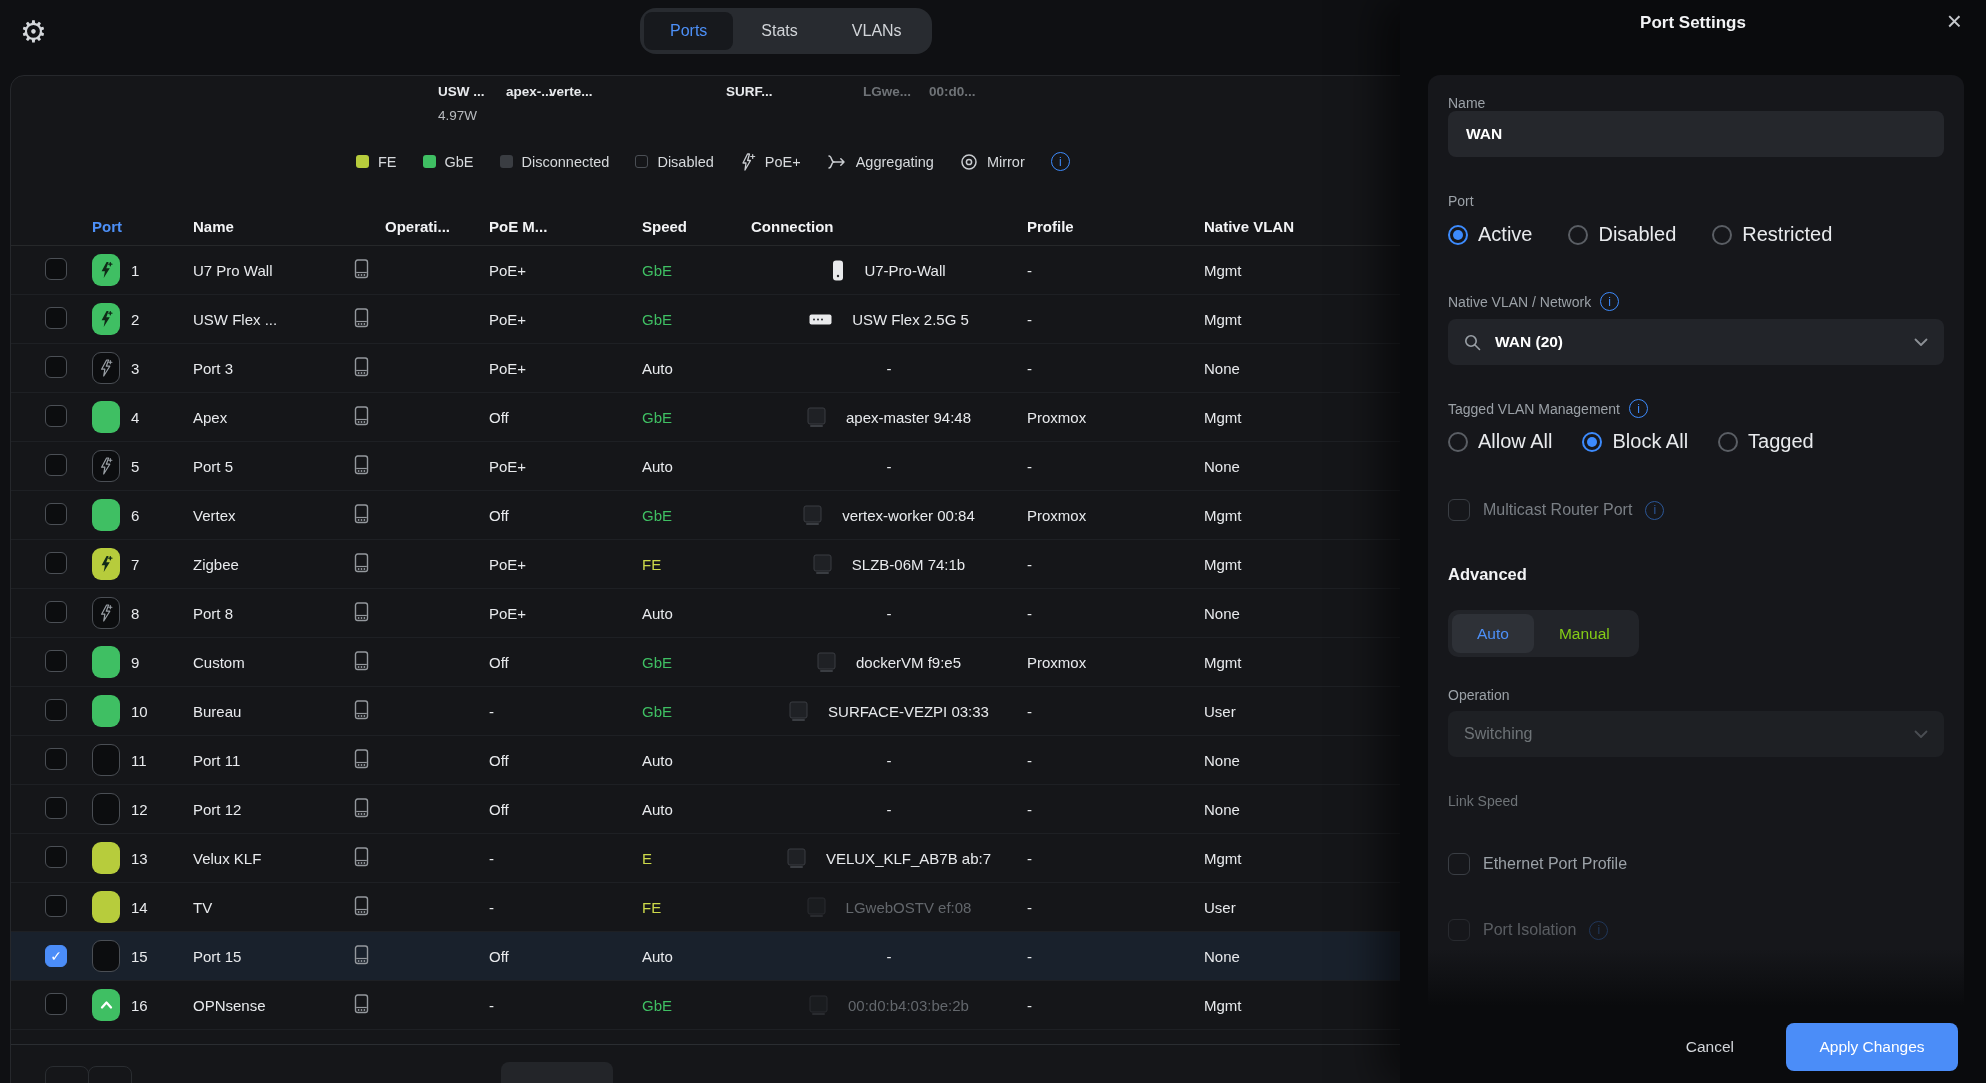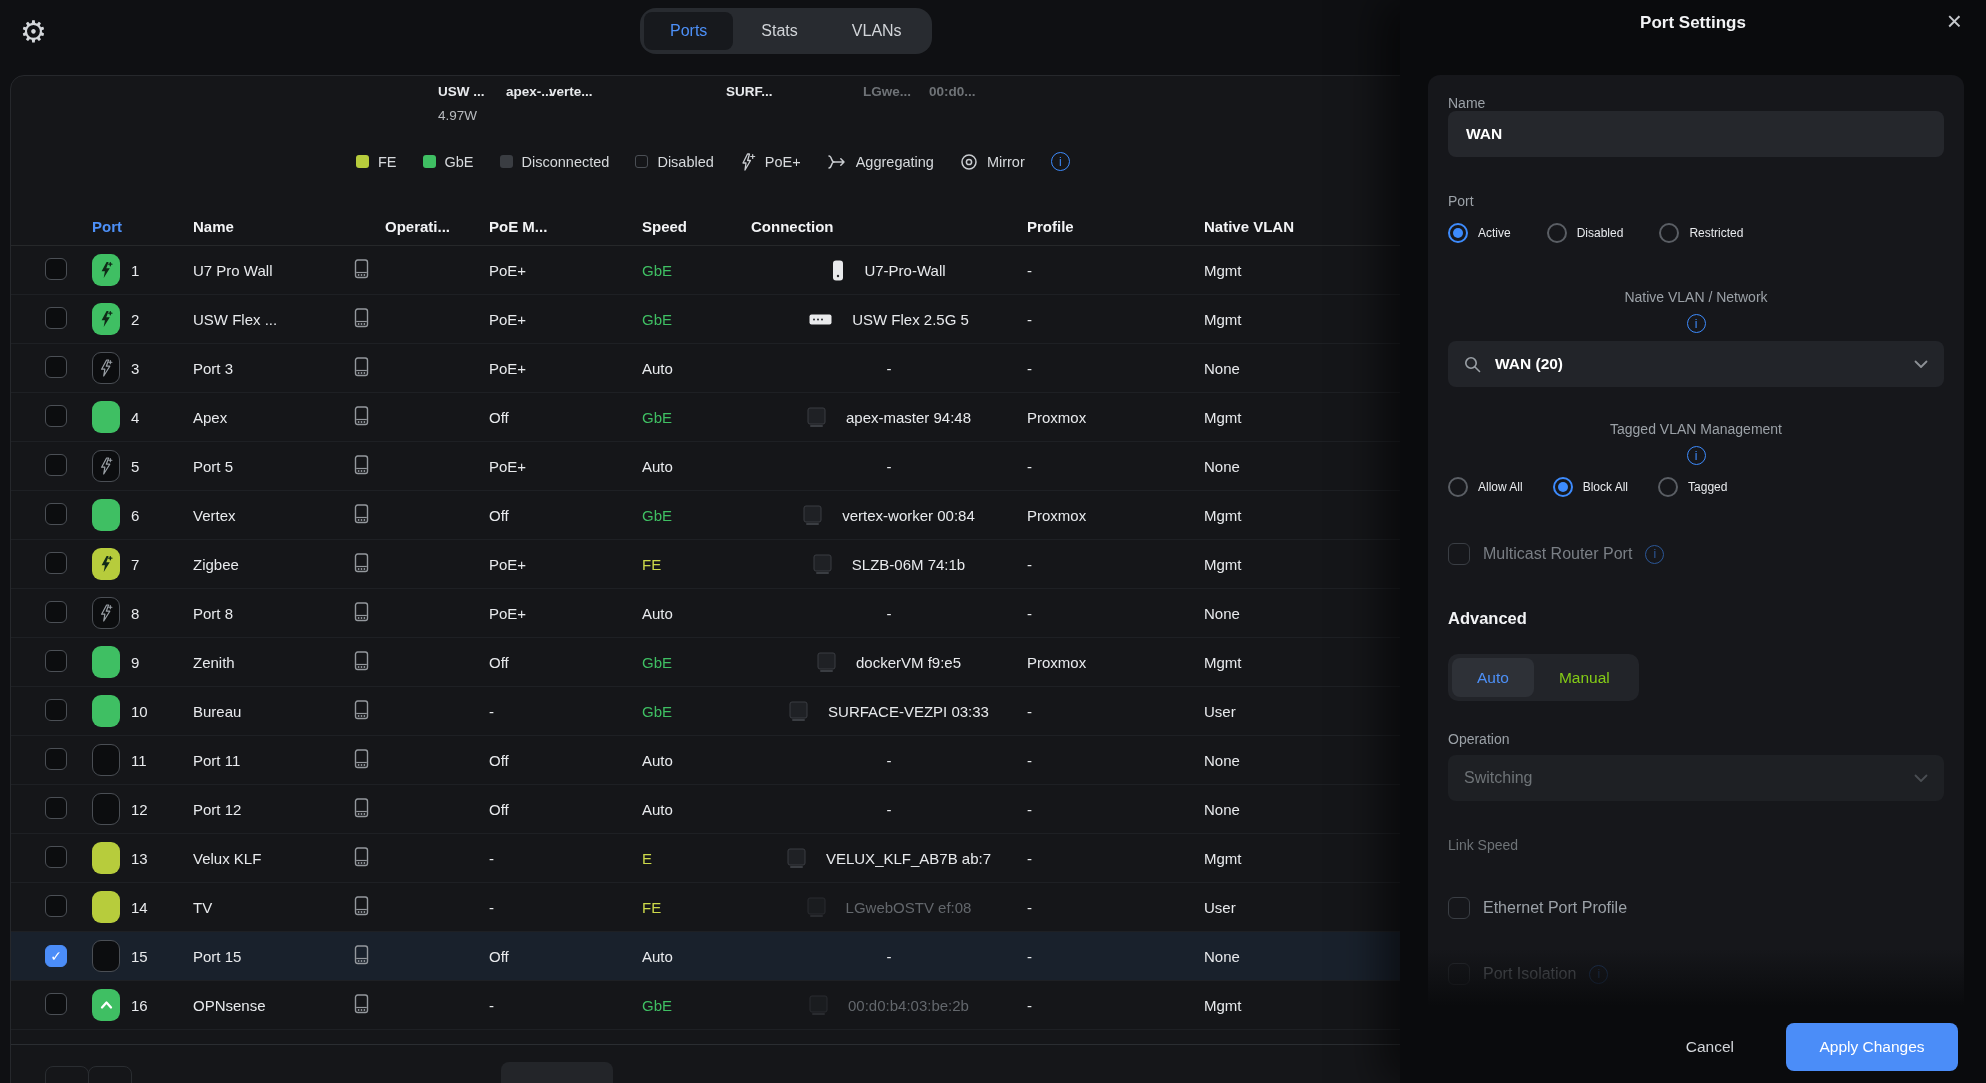--- a/index.html
+++ b/index.html
@@ -57,26 +57,26 @@
   .pg-box.b1 { left: 34px; width: 44px; }
   .pg-box.b2 { left: 77px; width: 44px; }
   .pg-wide { position: absolute; top: 986px; left: 490px; width: 112px; height: 40px; background: #232529; border-radius: 8px; }
 
   
   .panel { position: absolute; left: 1400px; top: 0; width: 586px; height: 1083px; background: #0a0b0d; box-shadow: -18px 0 40px rgba(0,0,0,.55); }
   .panel-title { position: absolute; top: 13px; left: 0; right: 0; text-align: center; font-size: 17px; font-weight: bold; color: #f2f3f5; }
   .panel-close { position: absolute; top: 6px; right: 24px; font-size: 26px; color: #c6c9cd; cursor: pointer; }
   .pcard { position: absolute; left: 28px; top: 75px; width: 536px; height: 950px; background: #16171b; border-radius: 12px; padding: 20px; overflow: hidden; }
   .flabel { font-size: 14px; color: #9ba1a7; }
-  .flabel.row { display: flex; align-items: center; gap: 9px; flex-direction: column; }
+  .flabel.row { display: flex; align-items: center; gap: 9px; }
   .flabel.disabled { color: #6e7377; }
   .tinput { margin-top: 0; height: 46px; background: #25272c; border-radius: 8px; display: flex; align-items: center; padding: 0 18px;
             font-size: 15.5px; font-weight: bold; color: #fff; }
   .radio-row { display: flex; align-items: center; gap: 36px; margin-top: 14px; }
-  .radio-item { display: flex; align-items: center; gap: 10px; font-size: 12px; color: #e8eaed; cursor: pointer; }
+  .radio-item { display: flex; align-items: center; gap: 10px; font-size: 20px; color: #e8eaed; cursor: pointer; }
   .radio { width: 20px; height: 20px; border-radius: 50%; border: 2px solid #5a5e64; position: relative; flex: 0 0 auto; }
   .radio.sel { border-color: #3d8bfd; }
   .radio.sel::after { content: ""; position: absolute; inset: 3px; border-radius: 50%; background: #3d8bfd; }
   .select { margin-top: 8px; height: 46px; background: #222429; border-radius: 8px; display: flex; align-items: center; padding: 0 16px;
             gap: 14px; color: #6e7377; }
   .select .val { font-size: 15.5px; font-weight: bold; color: #fff; flex: 1; }
   .select.disabled { background: #1e2024; }
   .select.disabled .val { color: #6e7377; font-weight: normal; font-size: 16px; }
   .pcheck { display: flex; align-items: center; gap: 13px; font-size: 16px; color: #9ba1a7; cursor: pointer; }
   .pcheck .box { width: 22px; height: 22px; border: 1.5px solid #3a3e44; border-radius: 6px; flex: 0 0 auto; }
@@ -395,21 +395,21 @@
       <span class="conn">
             <span>-</span>
           </span>
       <span>-</span>
       <span>None</span>
     </div>
         <div class="trow">
       <span><span class="cb"></span></span>
       <span class="picon green"></span>
       <span>9</span>
-      <span>Zenith</span>
+      <span>Custom</span>
       <span><svg width="17" height="20" viewBox="0 0 17 20">
               <rect x="2.5" y="1" width="12" height="17.5" rx="2.2" stroke="#94989d" fill="none" stroke-width="1.4"></rect>
               <line x1="3.2" y1="13.5" x2="13.8" y2="13.5" stroke="#94989d" stroke-width="1.2"></line>
               <circle cx="5.6" cy="16" r=".9" fill="#94989d"></circle>
               <circle cx="8.5" cy="16" r=".9" fill="#94989d"></circle>
               <circle cx="11.4" cy="16" r=".9" fill="#94989d"></circle>
             </svg></span>
       <span>Off</span>
       <span class="sp-green">GbE</span>
       <span class="conn">

